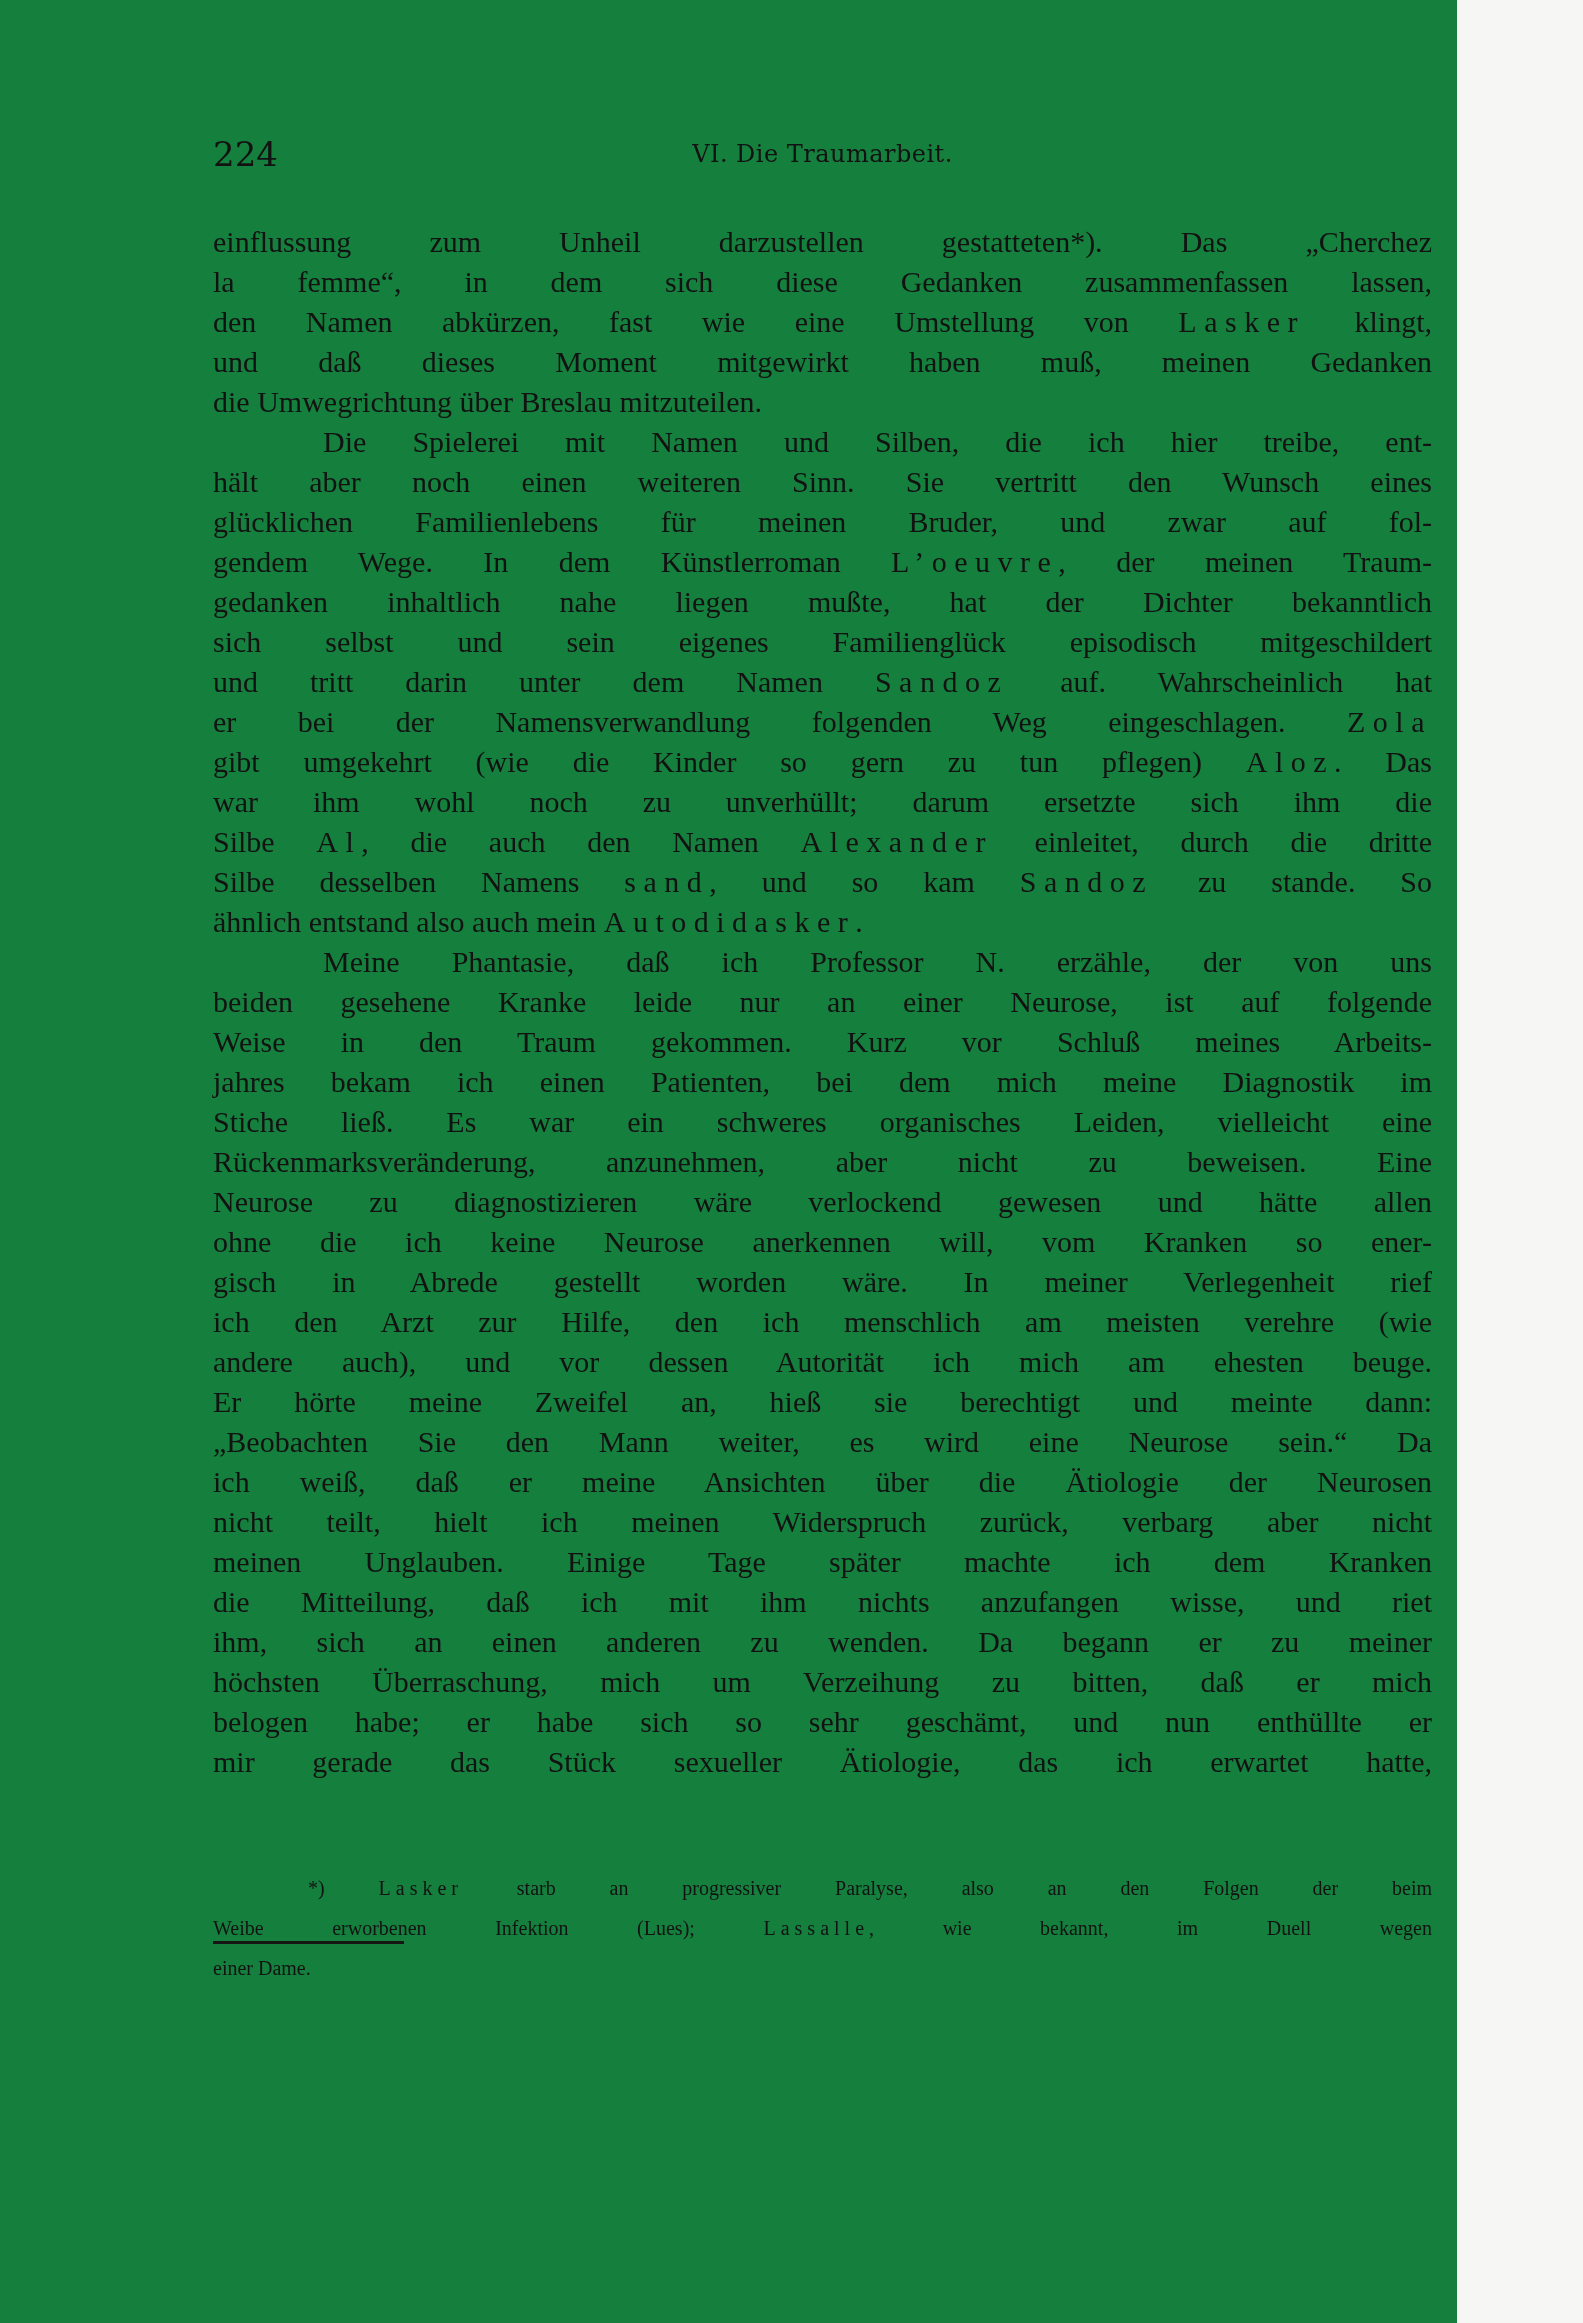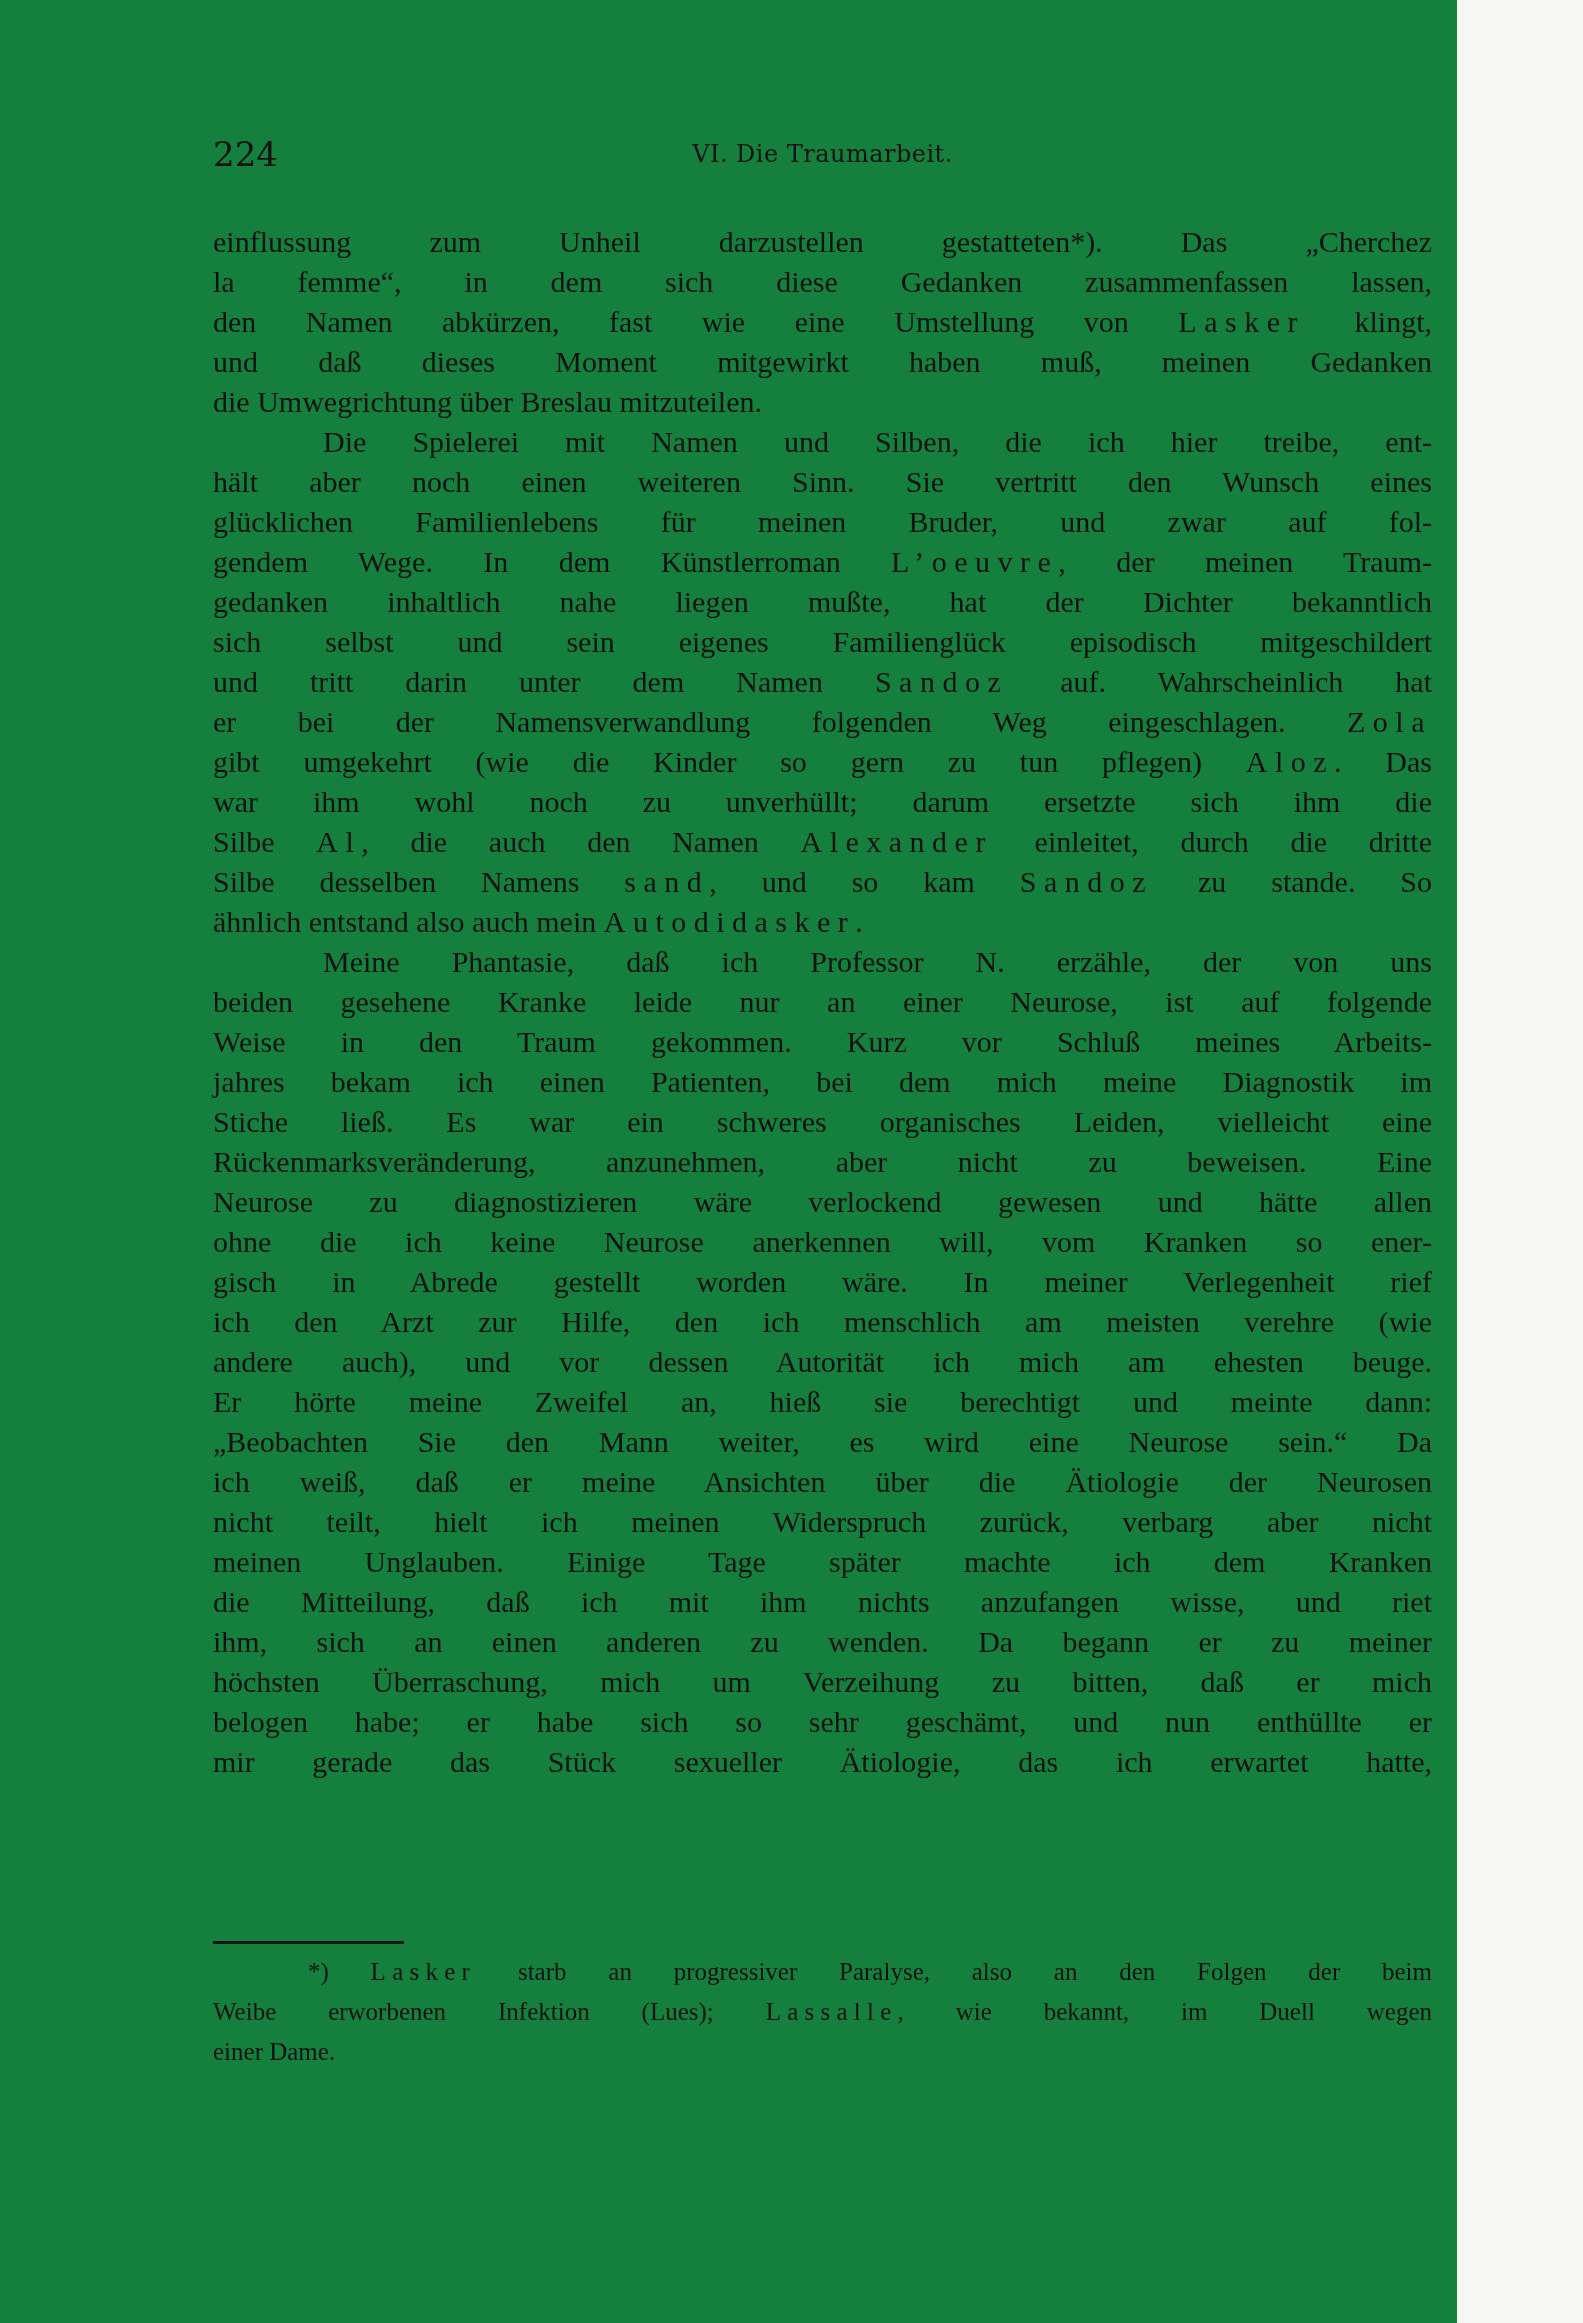--- a/index.html
+++ b/index.html
@@ -14,21 +14,21 @@
   }
   .header{position:absolute;top:136px;left:213px;width:1219px;height:43px;}
   .pagenum{position:absolute;left:0;top:0;font-size:34px;line-height:37px;}
   .runtitle{display:block;text-align:center;font-size:24px;line-height:37px;letter-spacing:0.02em;}
   .body-text{position:absolute;top:222px;left:213px;width:1219px;font-size:30px;line-height:40px;}
   .line{text-align:justify;white-space:normal;font-family:Liberation Serif, serif;}
   .line.just{text-align-last:justify;}
   .line.indent{padding-left:110px;}
   .sperr{letter-spacing:0.25em;}
   .rule{position:absolute;left:213px;top:1941px;width:191px;height:2.8px;background:#151515;}
-  .footnote{position:absolute;top:1952px;left:213px;width:1219px;font-size:25px;line-height:40px;}
+  .footnote{position:absolute;top:1868px;left:213px;width:1219px;font-size:20px;line-height:40px;}
   .footnote .line.indent{padding-left:95px;}
 </style>
 </head>
 <body>
 
 <div class="page">
   <div class="header">
     <span class="pagenum">224</span>
     <span class="runtitle">VI. Die Traumarbeit.</span>
   </div>

